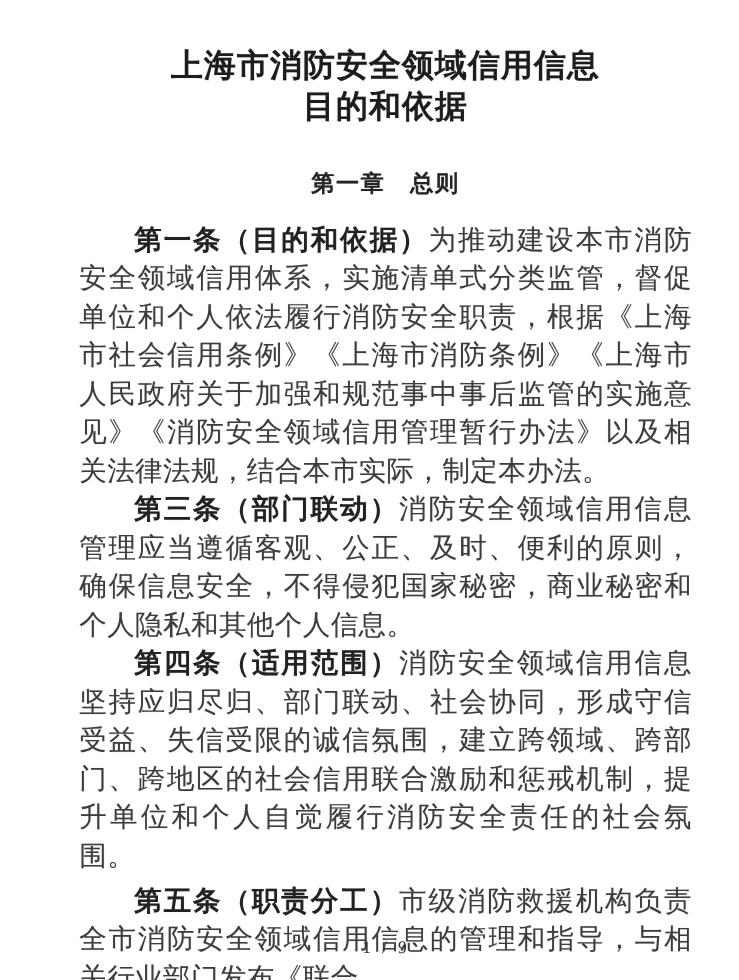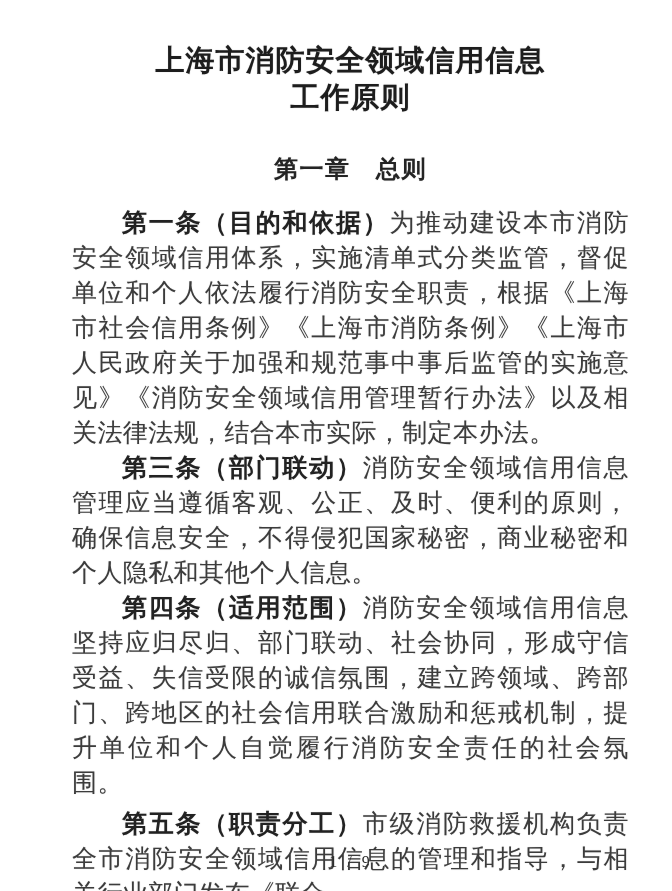--- a/index.html
+++ b/index.html
@@ -36,21 +36,21 @@
     letter-spacing: 1px;
     color: #1d1d1d;
     text-shadow: 0 0 1px rgba(40,40,40,0.35);
   }
   .doc-title .title-line {
     display: block;
   }
   .chapter-heading {
     margin-top: 37px;
     text-align: center;
-    font-size: 24px;
+    font-size: 21px;
     font-weight: bold;
     letter-spacing: 1.5px;
     color: #242424;
     text-shadow: 0 0 1px rgba(40,40,40,0.3);
   }
   .body-text {
     margin-top: 20px;
     font-size: 25px;
     line-height: 35px;
     text-align: justify;
@@ -83,21 +83,21 @@
   }
 </style>
 </head>
 <body>
 
 <div class="page">
   <div class="content">
 
     <h1 class="doc-title">
       <span class="title-line">上海市消防安全领域信用信息</span>
-      <span class="title-line">工作原则</span>
+      <span class="title-line">目的和依据</span>
     </h1>
 
     <div class="chapter-heading">第一章　总则</div>
 
     <div class="body-text">
 
       <p class="article"><span class="article-lead">第一条（目的和依据）</span><span>为推动建设本市消防安全领域信用体系，实施清单式分类监管，督促单位和个人依法履行消防安全职责，根据《上海市社会信用条例》《上海市消防条例》《上海市人民政府关于加强和规范事中事后监管的实施意见》《消防安全领域信用管理暂行办法》以及相关法律法规，结合本市实际，制定本办法。</span></p>
 
 
       <p class="article"><span class="article-lead">第三条（部门联动）</span><span>消防安全领域信用信息管理应当遵循客观、公正、及时、便利的原则，确保信息安全，不得侵犯国家秘密，商业秘密和个人隐私和其他个人信息。</span></p>

